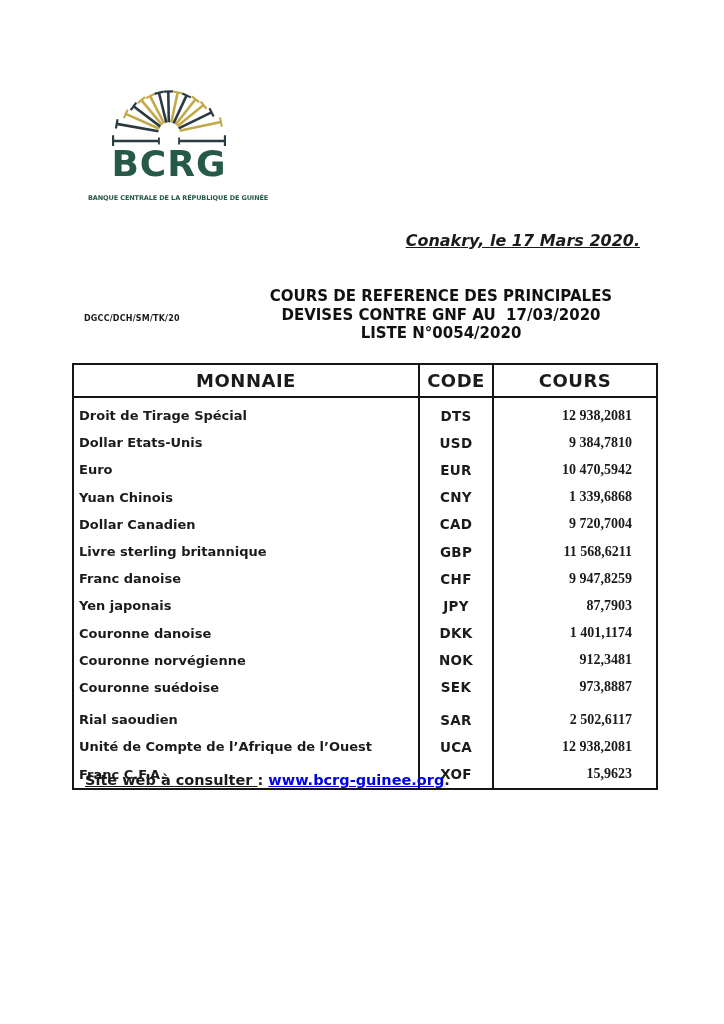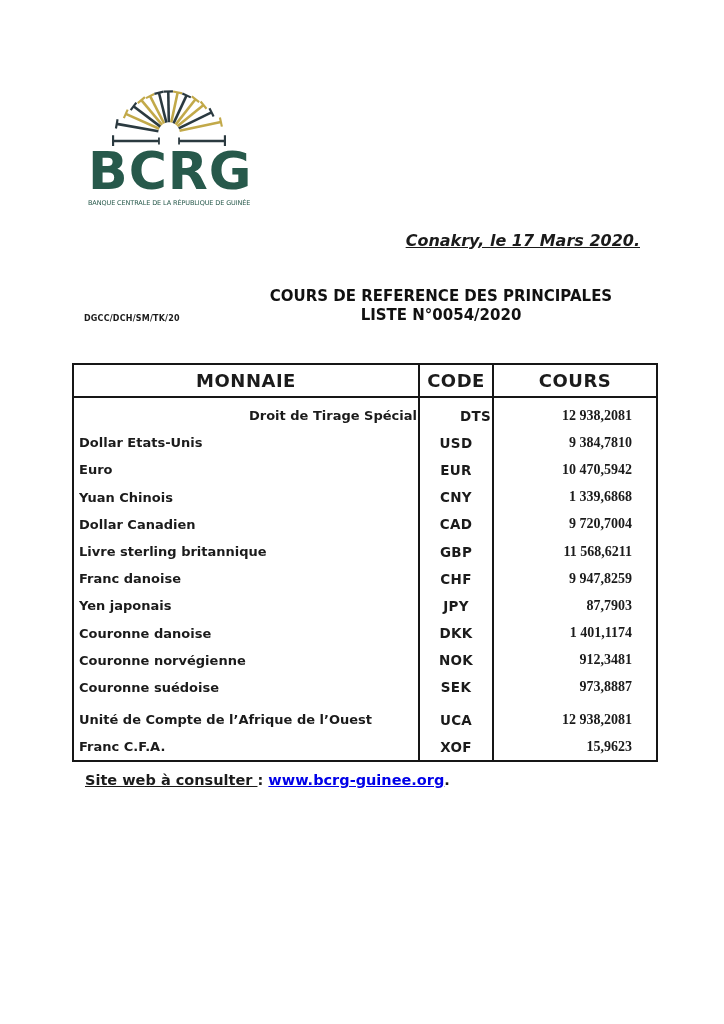--- a/index.html
+++ b/index.html
@@ -11,26 +11,26 @@
     font-family:"DejaVu Sans", sans-serif;
     color:#1b1b1b;
     overflow:hidden;
   }
 
   
   .logo{position:absolute;left:88px;top:70px;width:162px;text-align:center;}
   .logo svg{display:block;margin:0 auto;}
   .logo-acronym{
     margin-top:1px;
-    font-size:52px;font-weight:bold;line-height:0.95;
+    font-size:36px;font-weight:bold;line-height:0.95;
     letter-spacing:1px;color:var(--green,#27594b);
   }
   .logo-tagline{
-    margin-top:3px;white-space:nowrap;
-    font-size:6.5px;font-weight:normal;letter-spacing:-0.1px;
+    margin-top:13px;white-space:nowrap;
+    font-size:6.5px;font-weight:bold;letter-spacing:-0.1px;
     color:var(--green,#27594b);
   }
 
   
   .date-line{
     position:absolute;top:231px;right:84px;
     font-size:16px;font-weight:bold;font-style:italic;
     white-space:nowrap;
     text-decoration:underline;
   }
@@ -57,21 +57,21 @@
   table.rates th{
     border:2px solid #161616;
     height:29px;text-align:center;
     font-size:18px;font-weight:bold;letter-spacing:0.5px;
     font-family:"DejaVu Sans", sans-serif;
   }
   table.rates td{
     border-left:2px solid #161616;border-right:2px solid #161616;
     height:25.2px;vertical-align:middle;overflow:hidden;
   }
-  table.rates tbody tr:first-child td{padding-top:5px;text-align:right;}
+  table.rates tbody tr:first-child td{padding-top:5px;}
   table.rates tbody tr:nth-child(12) td{padding-top:6px;}
   td.cell-monnaie{
     padding-left:5px;font-size:13px;font-weight:bold;white-space:nowrap;
   }
   td.cell-code{
     text-align:center;font-size:13.5px;font-weight:bold;letter-spacing:0.3px;
   }
   td.cell-cours{
     text-align:right;padding-right:24px;
     font-family:"Liberation Serif", serif;
@@ -138,20 +138,21 @@
     <div class="logo-acronym">BCRG</div>
     <div class="logo-tagline">BANQUE CENTRALE DE LA RÉPUBLIQUE DE GUINÉE</div>
   </div>
 
   <div class="date-line">Conakry, le 17 Mars 2020.</div>
 
   <div class="ref-code">DGCC/DCH/SM/TK/20</div>
 
   <div class="doc-title">
     <div>COURS DE REFERENCE DES PRINCIPALES</div>
+    <div>DEVISES CONTRE GNF AU  17/03/2020</div>
     <div>LISTE N°0054/2020</div>
   </div>
 
   <table class="rates">
     <colgroup>
         <col class="c-monnaie">
         <col class="c-code">
         <col class="c-cours">
       </colgroup>
     <thead>
@@ -211,20 +212,25 @@
           <td class="cell-monnaie">Couronne norvégienne</td>
           <td class="cell-code">NOK</td>
           <td class="cell-cours">912,3481</td>
         </tr>
         <tr>
           <td class="cell-monnaie">Couronne suédoise</td>
           <td class="cell-code">SEK</td>
           <td class="cell-cours">973,8887</td>
         </tr>
         <tr>
+          <td class="cell-monnaie">Rial saoudien</td>
+          <td class="cell-code">SAR</td>
+          <td class="cell-cours">2 502,6117</td>
+        </tr>
+        <tr>
           <td class="cell-monnaie">Unité de Compte de l’Afrique de l’Ouest</td>
           <td class="cell-code">UCA</td>
           <td class="cell-cours">12 938,2081</td>
         </tr>
         <tr>
           <td class="cell-monnaie">Franc C.F.A.</td>
           <td class="cell-code">XOF</td>
           <td class="cell-cours">15,9623</td>
         </tr>
       </tbody>

